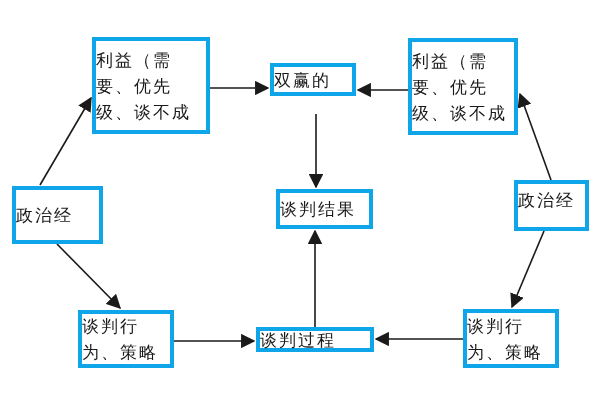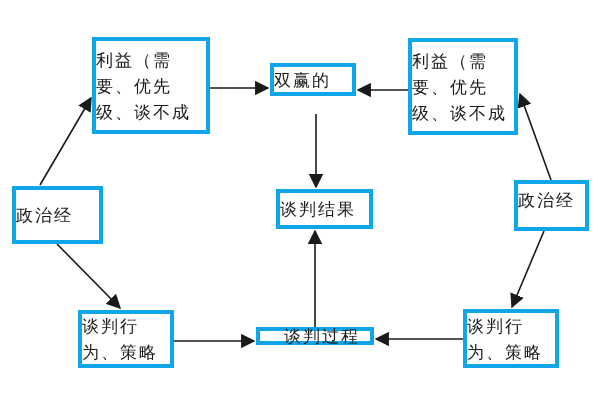--- a/index.html
+++ b/index.html
@@ -93,21 +93,21 @@
 
   <div class="box top-align" style="left:514px; top:180px; width:75px; height:51px;">
     <span>政治经</span>
   </div>
 
   <div class="box" style="left:78px; top:310px; width:96px; height:58px;">
     <span>谈判行</span>
     <span>为、策略</span>
   </div>
 
-  <div class="box" style="left:256px; top:327px; width:118px; height:18px;padding-left:24px;">
+  <div class="box" style="left:256px; top:327px; width:118px; height:25px;">
     <span>谈判过程</span>
   </div>
 
   <div class="box" style="left:463px; top:309px; width:96px; height:59px;">
     <span>谈判行</span>
     <span>为、策略</span>
   </div>
 
 </div>
 

